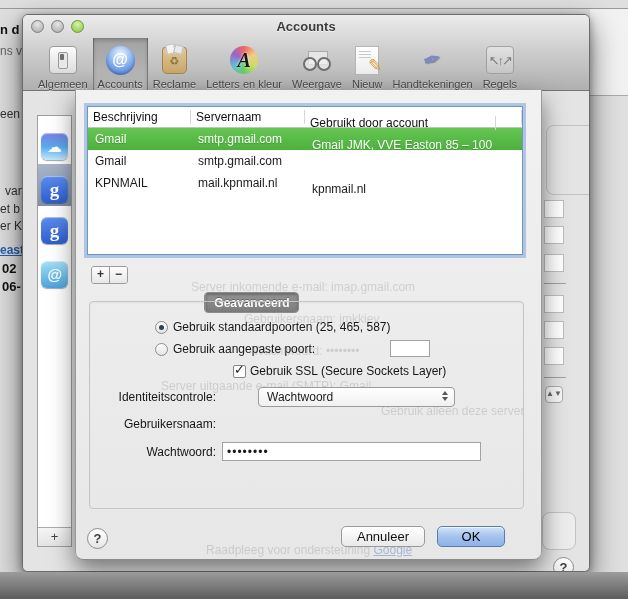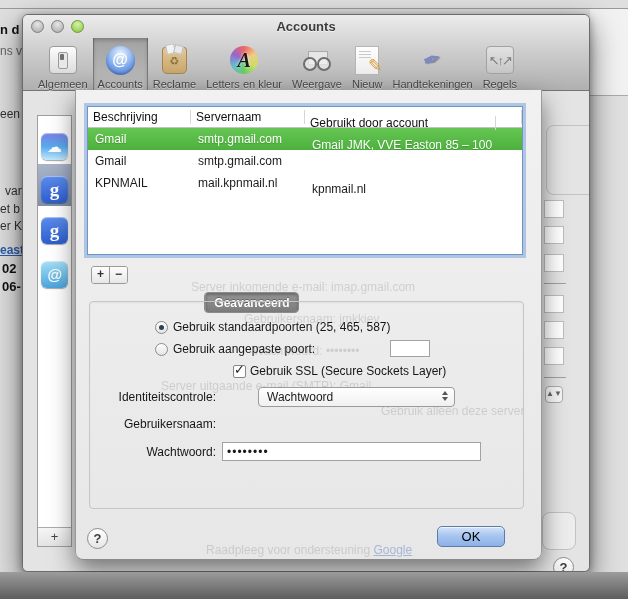--- a/index.html
+++ b/index.html
@@ -310,17 +310,18 @@
           <i class="dn"></i>
         </span>
     </div>
 
     <span class="rlabel" style="top:327px">Gebruikersnaam:</span>
 
     <span class="rlabel" style="top:355px">Wachtwoord:</span>
     <div class="field" style="left:146px;top:352px;width:259px;height:19px;letter-spacing:1px">••••••••</div>
 
     <div class="help-circle" style="left:11px;top:438px">?</div>
+    <div class="btn plain" style="left:265px;top:436px;width:84px">Annuleer</div>
     <div class="btn default" style="left:361px;top:436px;width:68px">OK</div>
   </div>
 
   <div class="bg-bottom"></div>
 </div>
 
 </body></html>

